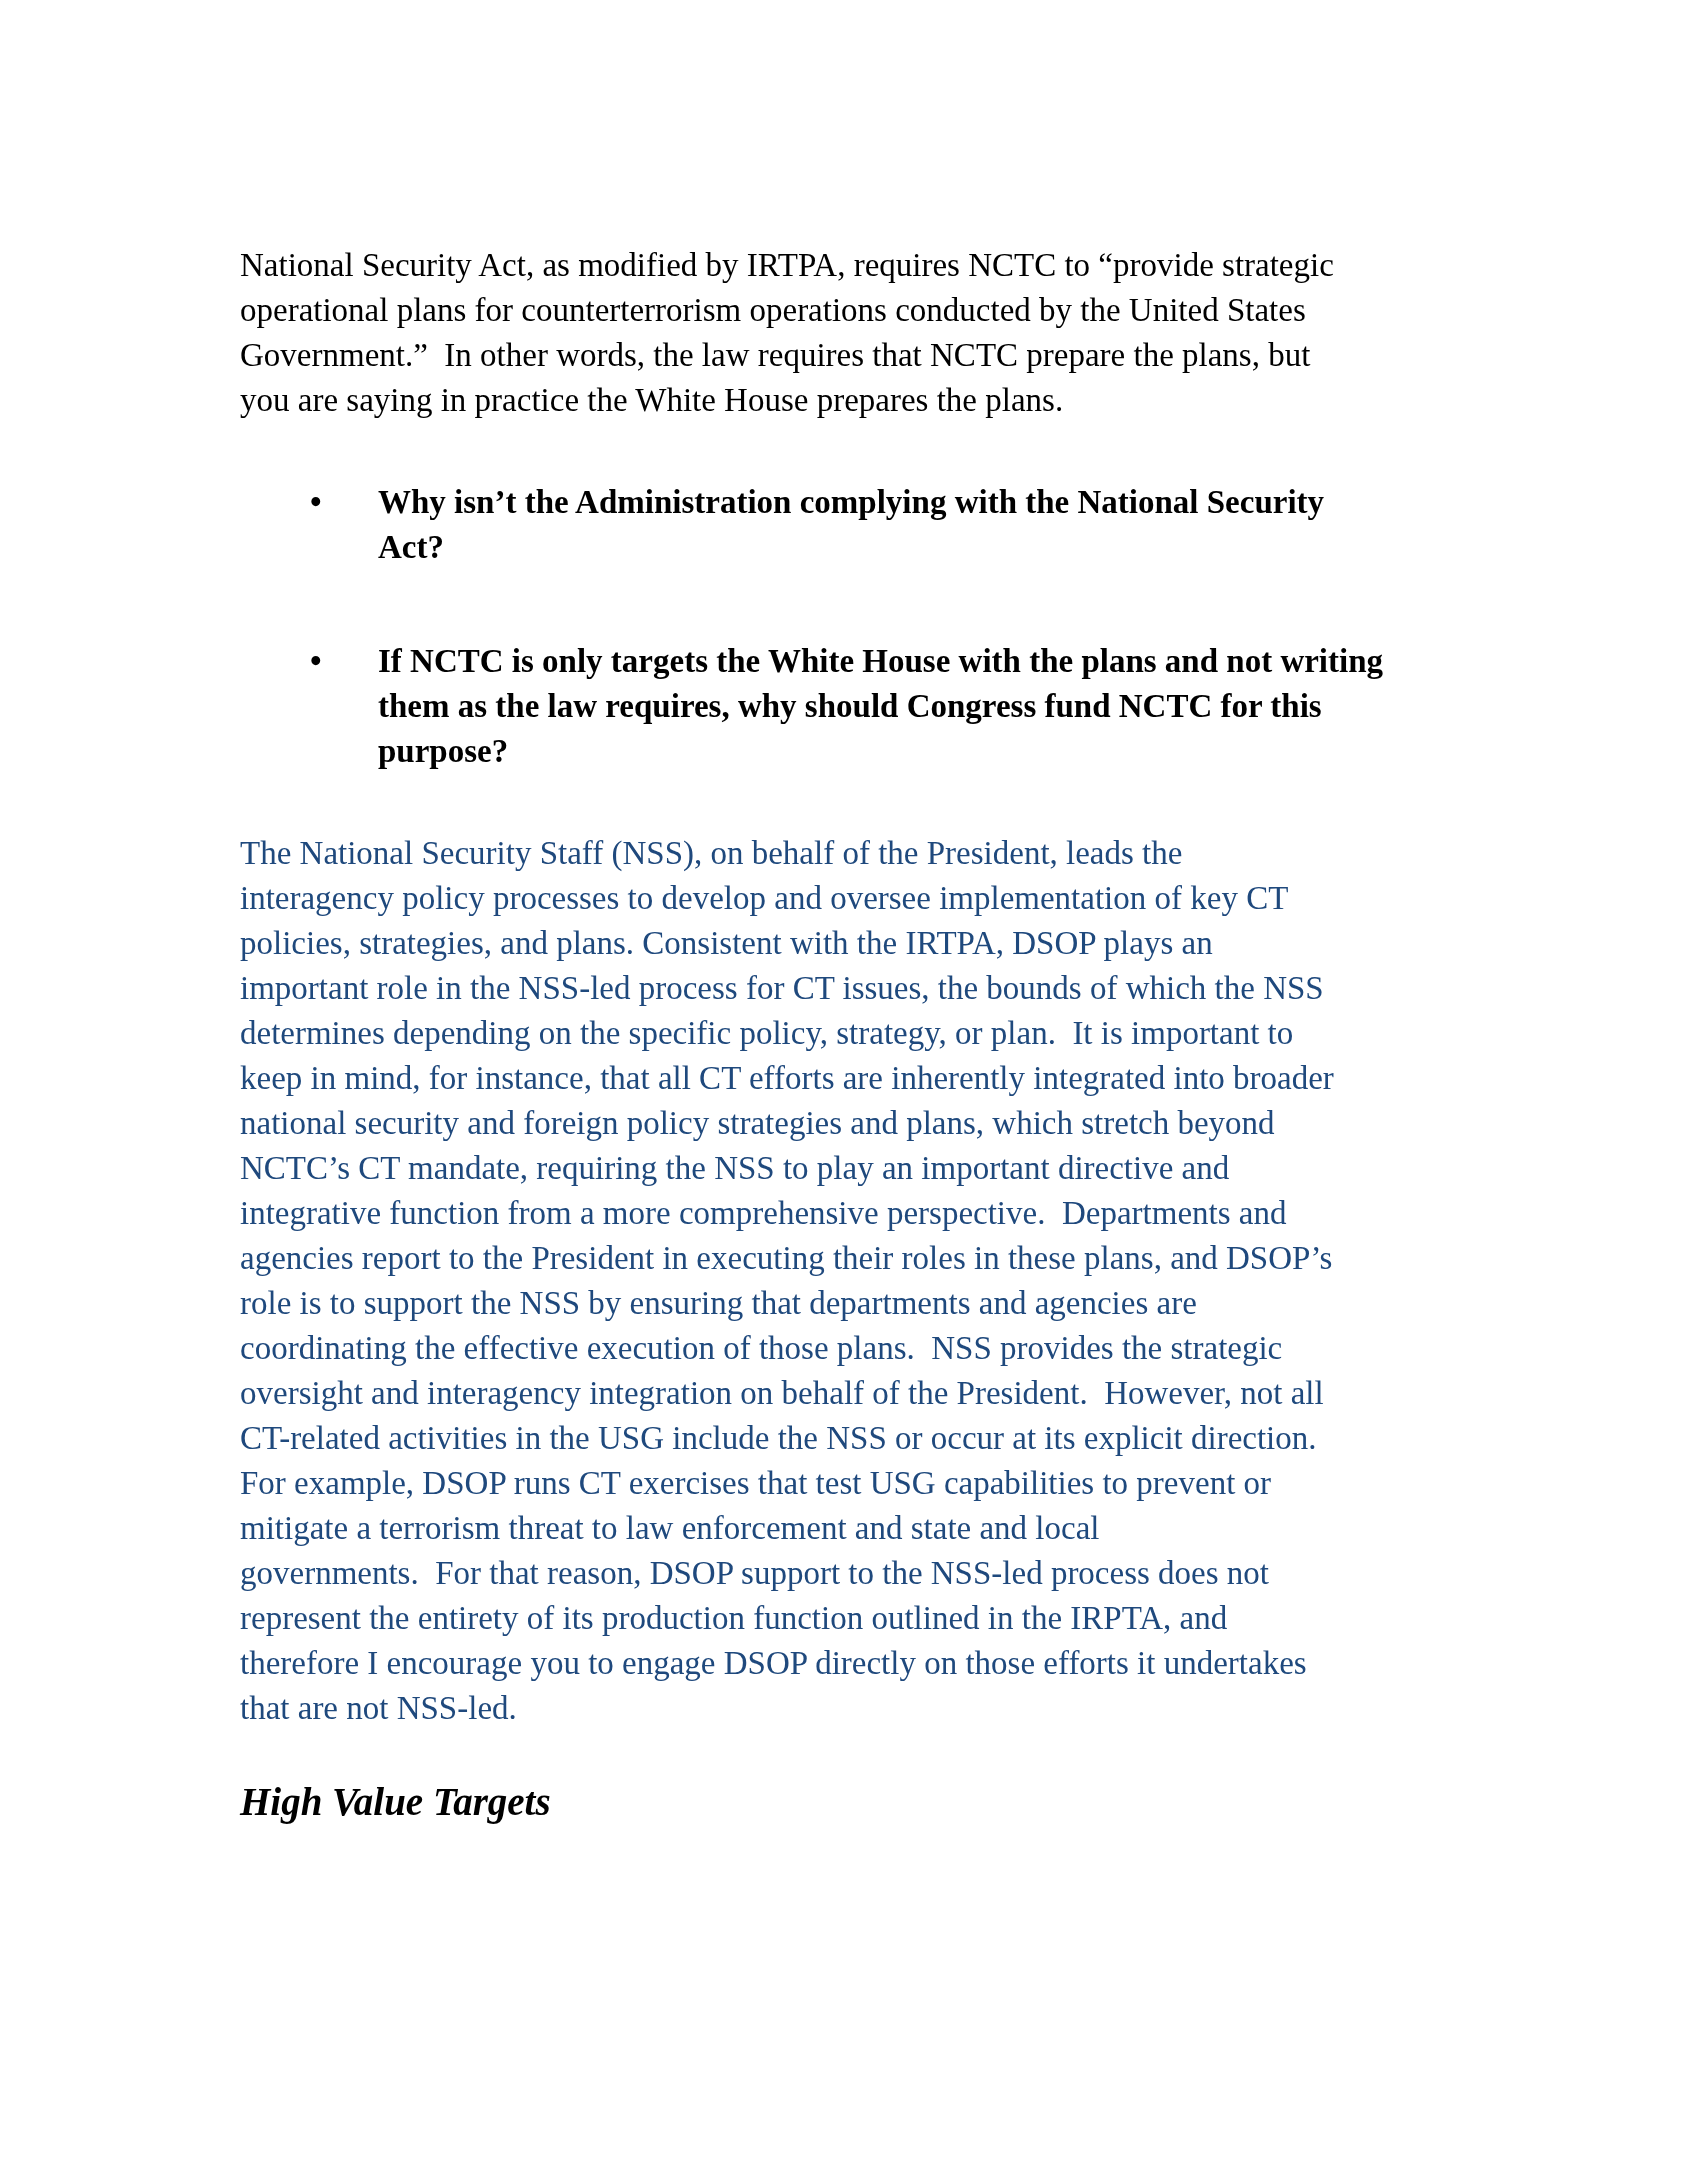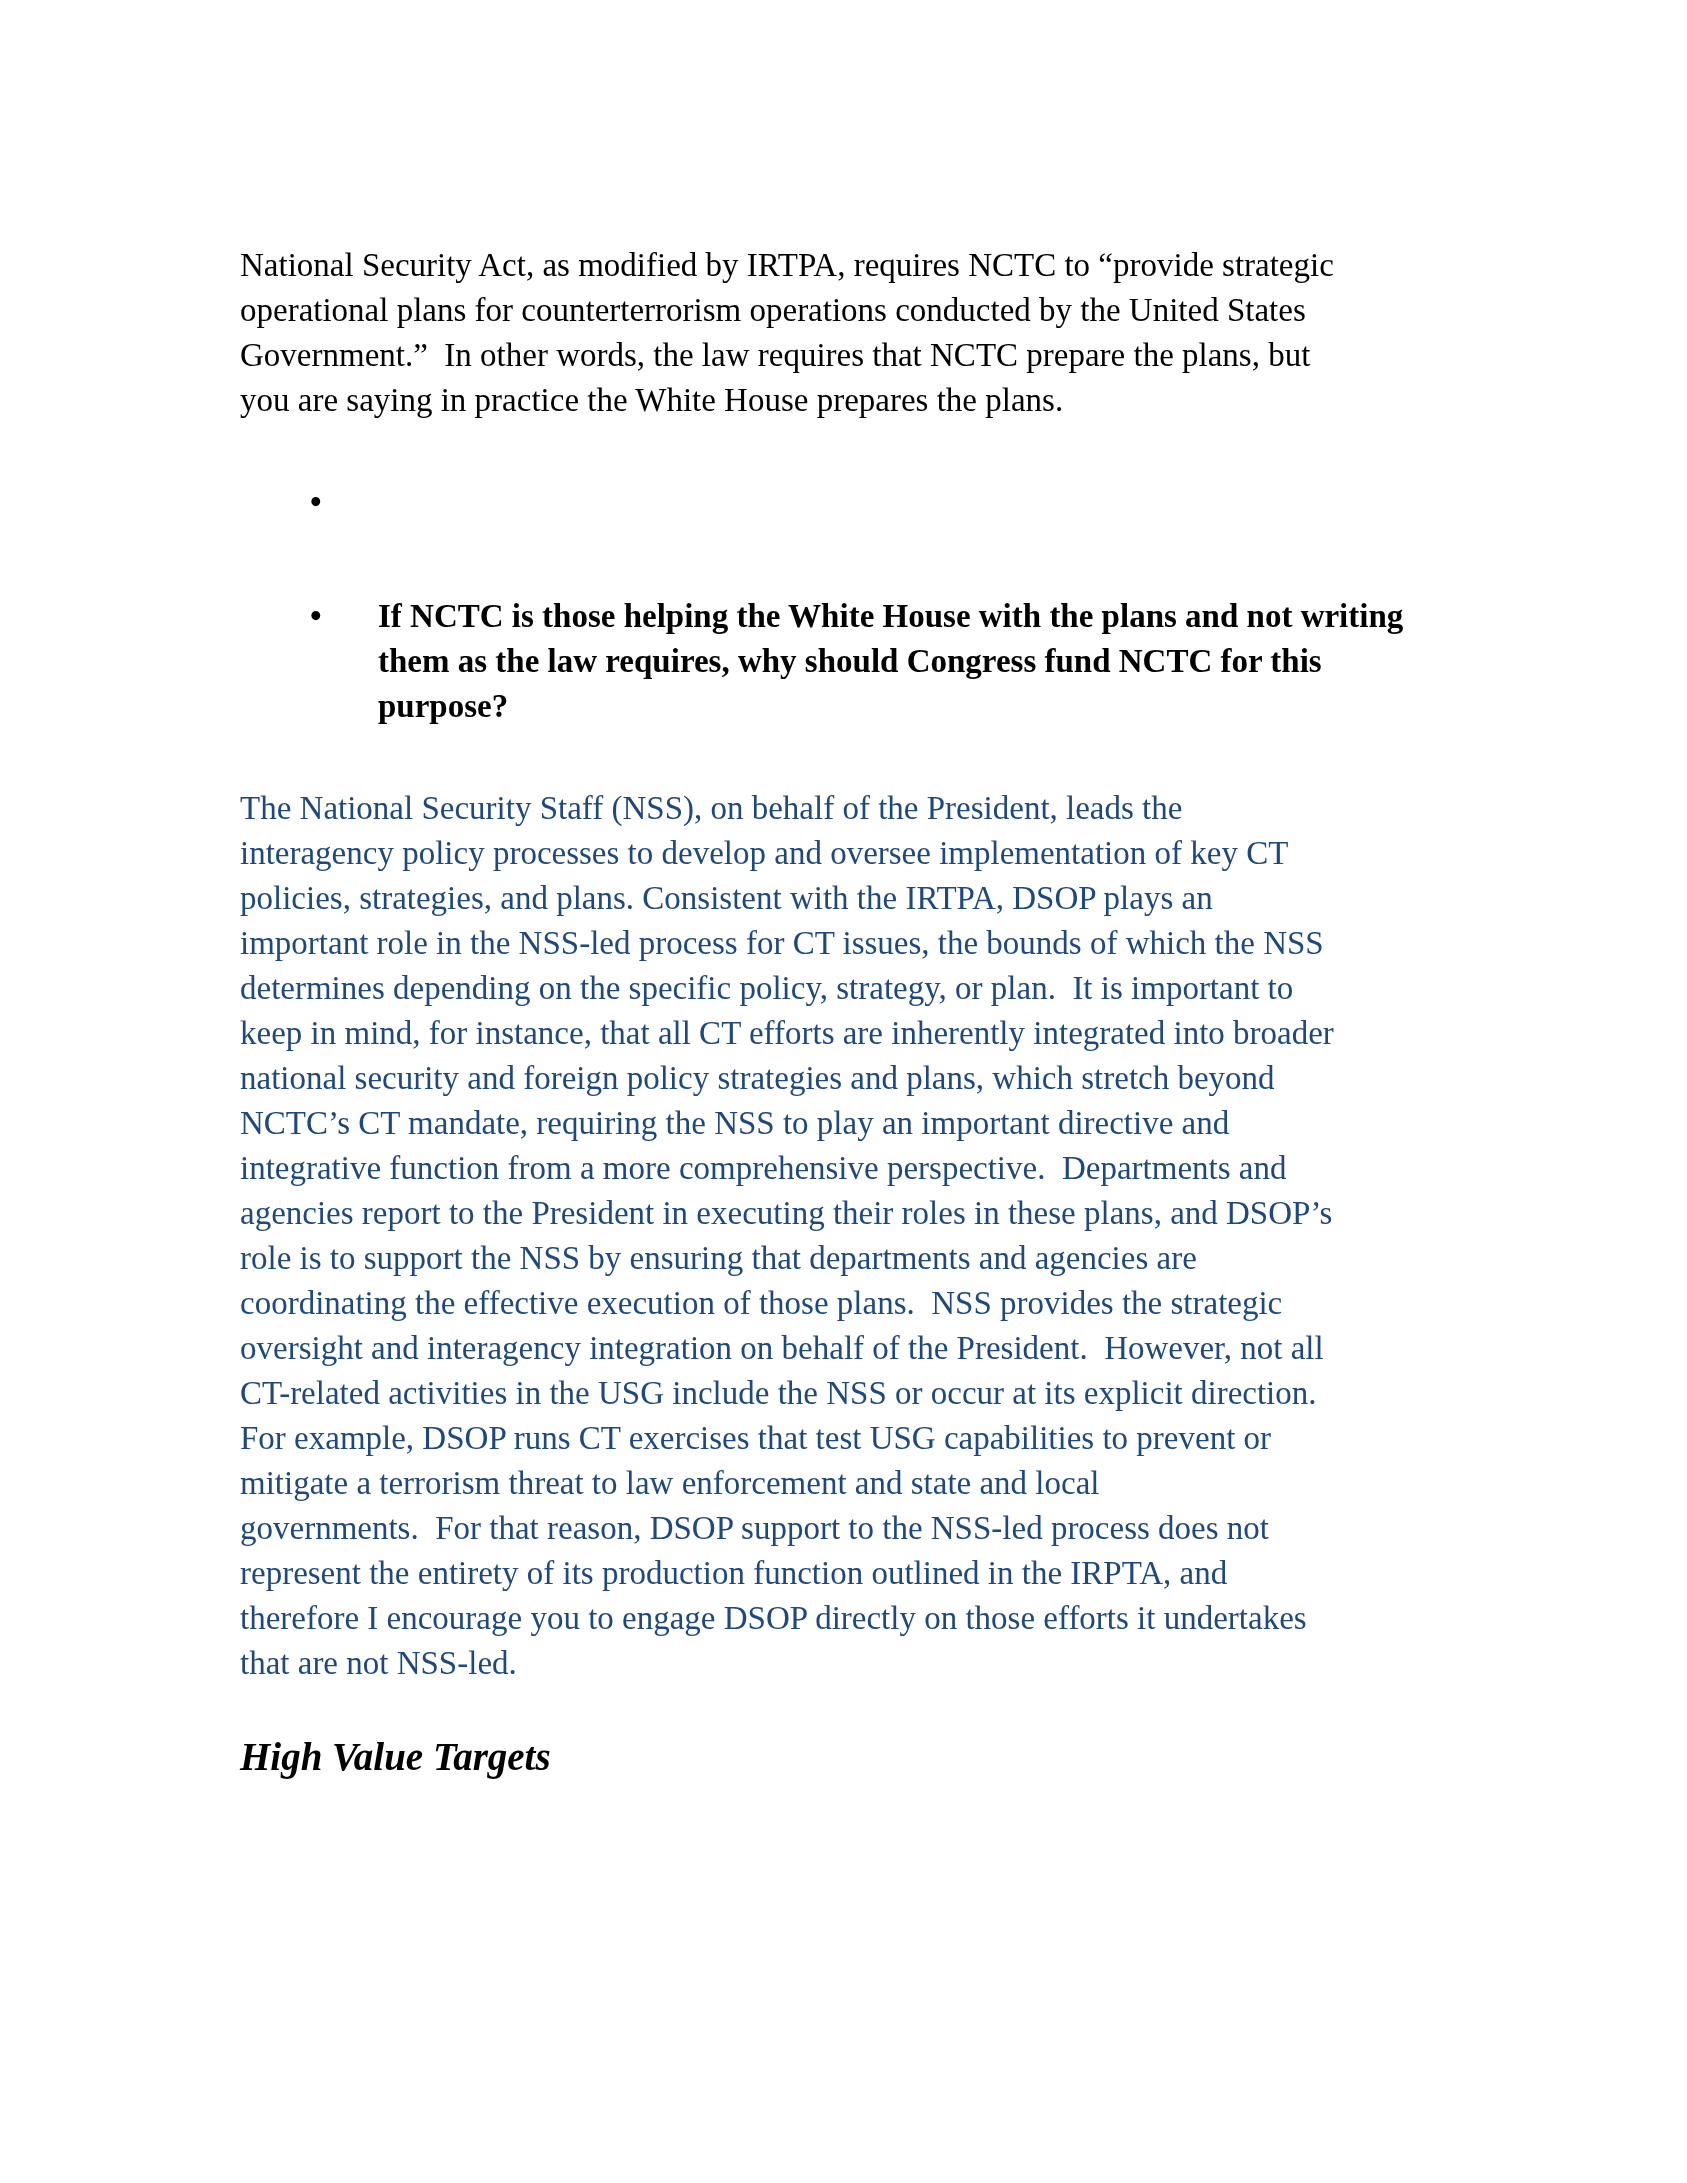--- a/index.html
+++ b/index.html
@@ -67,24 +67,26 @@
 <div class="page">
 
   <div class="para black">National Security Act, as modified by IRTPA, requires NCTC to “provide strategic
 operational plans for counterterrorism operations conducted by the United States
 Government.”  In other words, the law requires that NCTC prepare the plans, but
 you are saying in practice the White House prepares the plans.</div>
 
   <ul class="bullet-list">
     <li class="bullet-item">
       <span class="bullet-marker">•</span>
+      <span class="bullet-text">Why isn’t the Administration complying with the National Security
+Act?</span>
     </li>
     <li class="bullet-item">
       <span class="bullet-marker">•</span>
-      <span class="bullet-text">If NCTC is those helping the White House with the plans and not writing
+      <span class="bullet-text">If NCTC is only targets the White House with the plans and not writing
 them as the law requires, why should Congress fund NCTC for this
 purpose?</span>
     </li>
   </ul>
 
   <div class="para blue">The National Security Staff (NSS), on behalf of the President, leads the
 interagency policy processes to develop and oversee implementation of key CT
 policies, strategies, and plans. Consistent with the IRTPA, DSOP plays an
 important role in the NSS-led process for CT issues, the bounds of which the NSS
 determines depending on the specific policy, strategy, or plan.  It is important to

